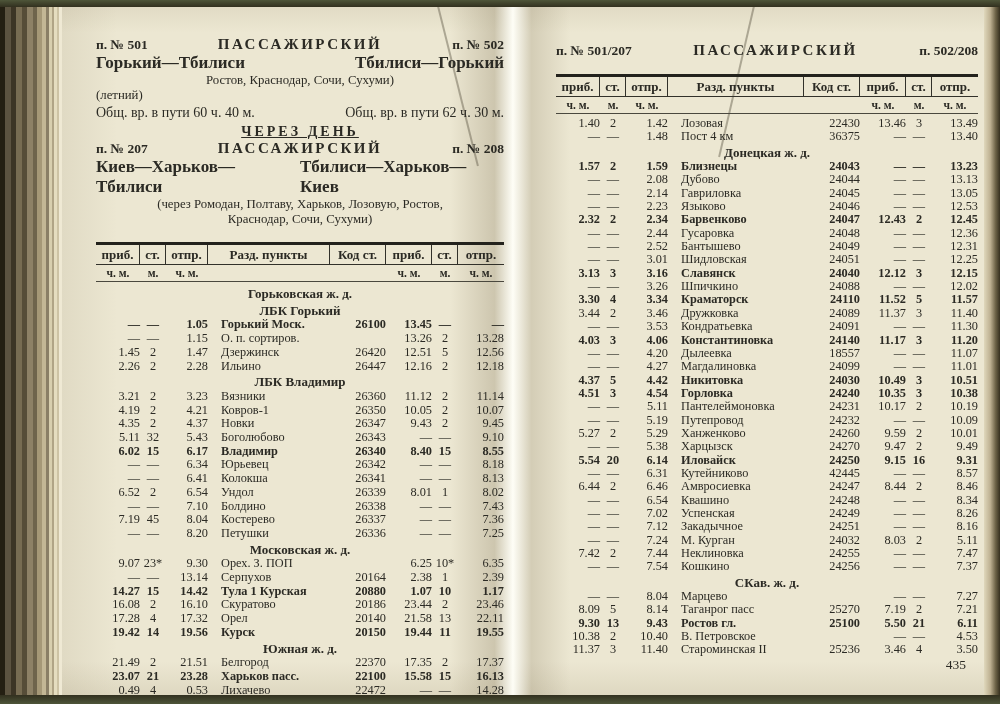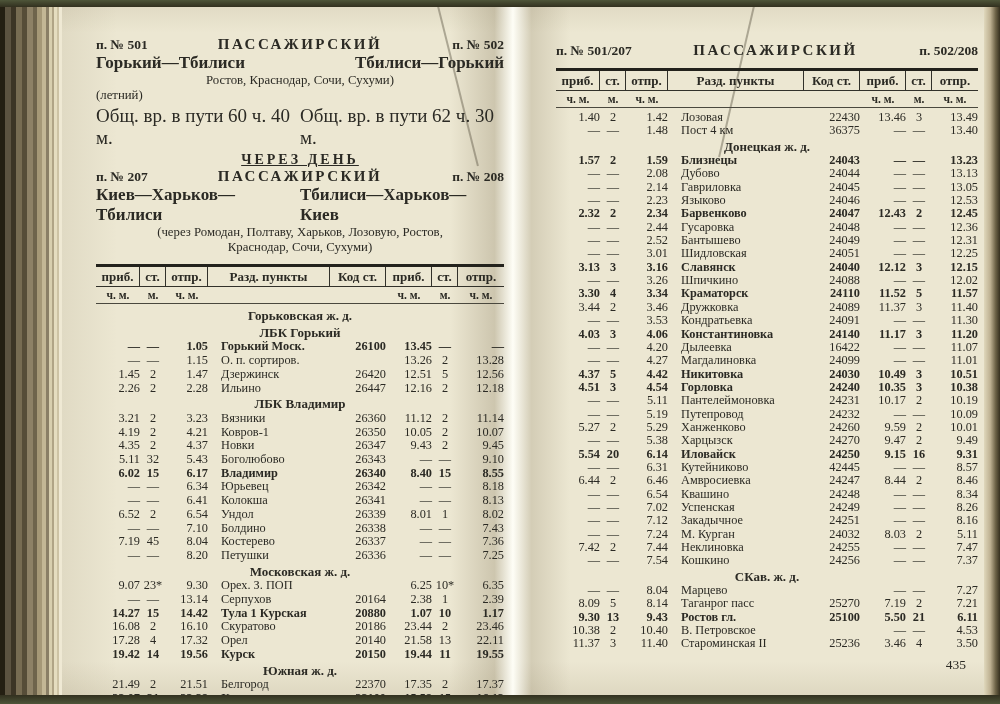--- a/index.html
+++ b/index.html
@@ -36,26 +36,26 @@
   .content { position:absolute; z-index:3; color:#2b2a24; }
   #content-left  { left:96px;  top:36px; width:408px; }
   #content-right { left:556px; top:42px; width:422px; }
 
   .tri-row { display:flex; justify-content:space-between; align-items:baseline; }
   .tri-row .mid { font-weight:bold; letter-spacing:2.5px; font-size:15px; }
   .tri-row .side { font-weight:bold; font-size:13.5px; white-space:nowrap; }
   .route-row { display:flex; justify-content:space-between; font-weight:bold; font-size:17px; }
   .via { text-align:center; font-size:12.8px; line-height:15px; }
   .season { text-align:left; font-size:12.8px; }
-  .durations { display:flex; justify-content:space-between; font-size:19px; margin-top:2px; }
+  .durations { display:flex; justify-content:space-between; font-size:14px; margin-top:2px; }
   .frequency { text-align:center; font-weight:bold; font-size:14px; letter-spacing:3px; margin-top:3px;text-decoration:underline; }
   .train-block-2 { }
 
   
-  .t-wrap { margin-top:9px; border-top:3px solid #23221c; }
+  .t-wrap { margin-top:15px; border-top:3px solid #23221c; }
   .t-grid { display:grid; }
   .grid-cols { grid-template-columns:44px 26px 42px 1fr 56px 46px 26px 46px; }
   .t-header { border-bottom:1.5px solid #32312a; font-weight:bold; font-size:13px; }
   .t-header > div { padding:2px 0 1px; text-align:center; border-right:1.2px solid #32312a; white-space:nowrap; }
   .t-header > div:last-child { border-right:none; }
   .t-units { border-bottom:1.2px solid #4a483e; font-weight:bold; font-size:11.5px; }
   .t-units > div { padding:2px 0; text-align:center; white-space:nowrap; }
   .t-body { padding-top:3px; }
   .t-row { font-size:12.3px; }
   .t-row > div { white-space:nowrap; }
@@ -69,21 +69,21 @@
   .t-row .c7 { text-align:right; }
   .t-row.bold { font-weight:bold; }
   .t-section { grid-column:1 / -1; text-align:center; font-weight:bold; font-size:13px; }
   #content-left  .t-row, #content-left  .t-section { line-height:13.7px; }
   #content-right .t-row, #content-right .t-section { line-height:13.35px; }
   #content-left  .t-section { padding:2px 0 1px; }
   #content-right .t-section { padding:2px 0 1px; }
 
   .page-num { font-size:13.5px; margin-top:10px; }
   #content-left  .page-num { text-align:left; padding-left:28px; }
-  #content-right .page-num { text-align:right; padding-right:12px; margin-top:6px; }
+  #content-right .page-num { text-align:right; padding-right:12px; margin-top:0; }
 </style>
 </head>
 <body>
 
 <div class="strip-top"></div>
 <div class="strip-bottom"></div>
 <div class="edges-left"></div>
 <div class="edges-right"></div>
 <div class="spread"></div>
 <div class="crease" id="crease-left"></div>
@@ -593,21 +593,21 @@
           <div class="c4">24140</div>
           <div class="c5">11.17</div>
           <div class="c6">3</div>
           <div class="c7">11.20</div>
         </div>
         <div class="t-grid grid-cols t-row">
           <div class="c0">—</div>
           <div class="c1">—</div>
           <div class="c2">4.20</div>
           <div class="c3">Дылеевка</div>
-          <div class="c4">16422</div>
+          <div class="c4">18557</div>
           <div class="c5">—</div>
           <div class="c6">—</div>
           <div class="c7">11.07</div>
         </div>
         <div class="t-grid grid-cols t-row">
           <div class="c0">—</div>
           <div class="c1">—</div>
           <div class="c2">4.27</div>
           <div class="c3">Магдалиновка</div>
           <div class="c4">24099</div>

